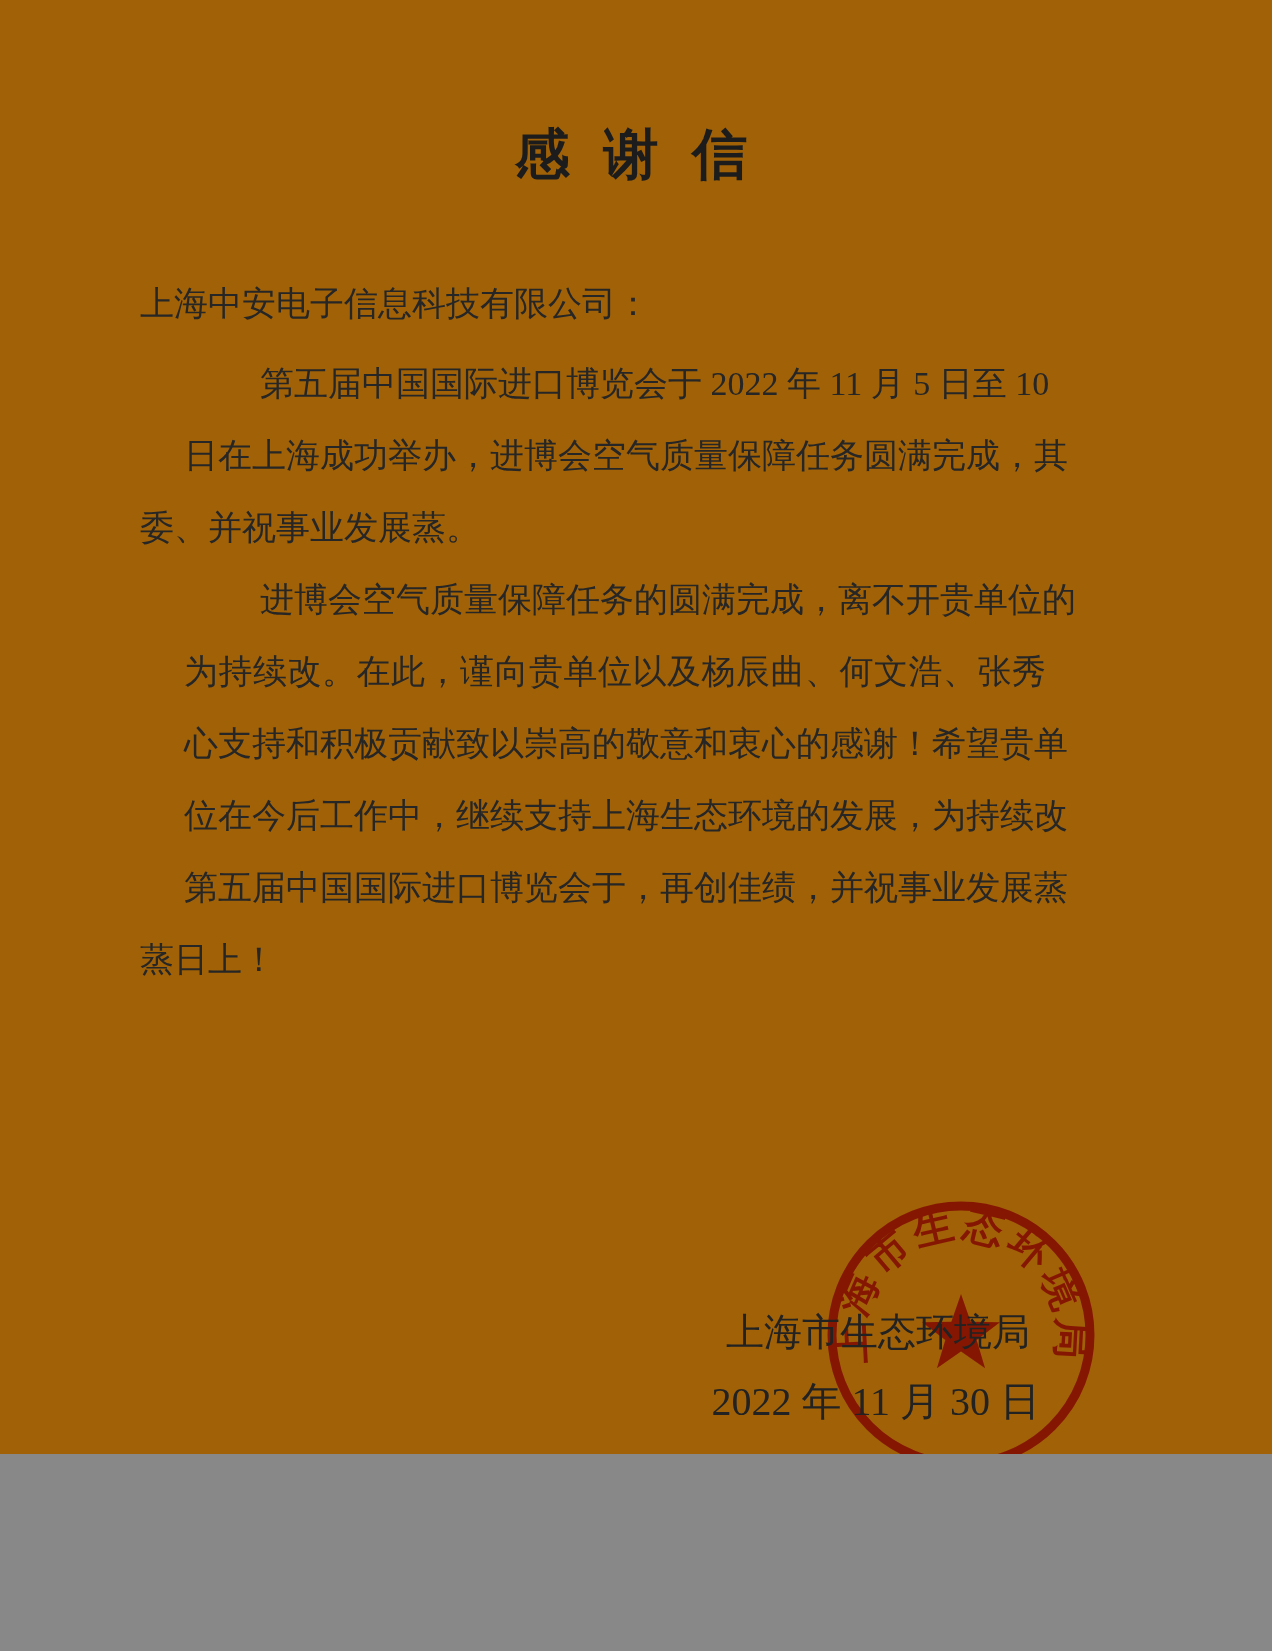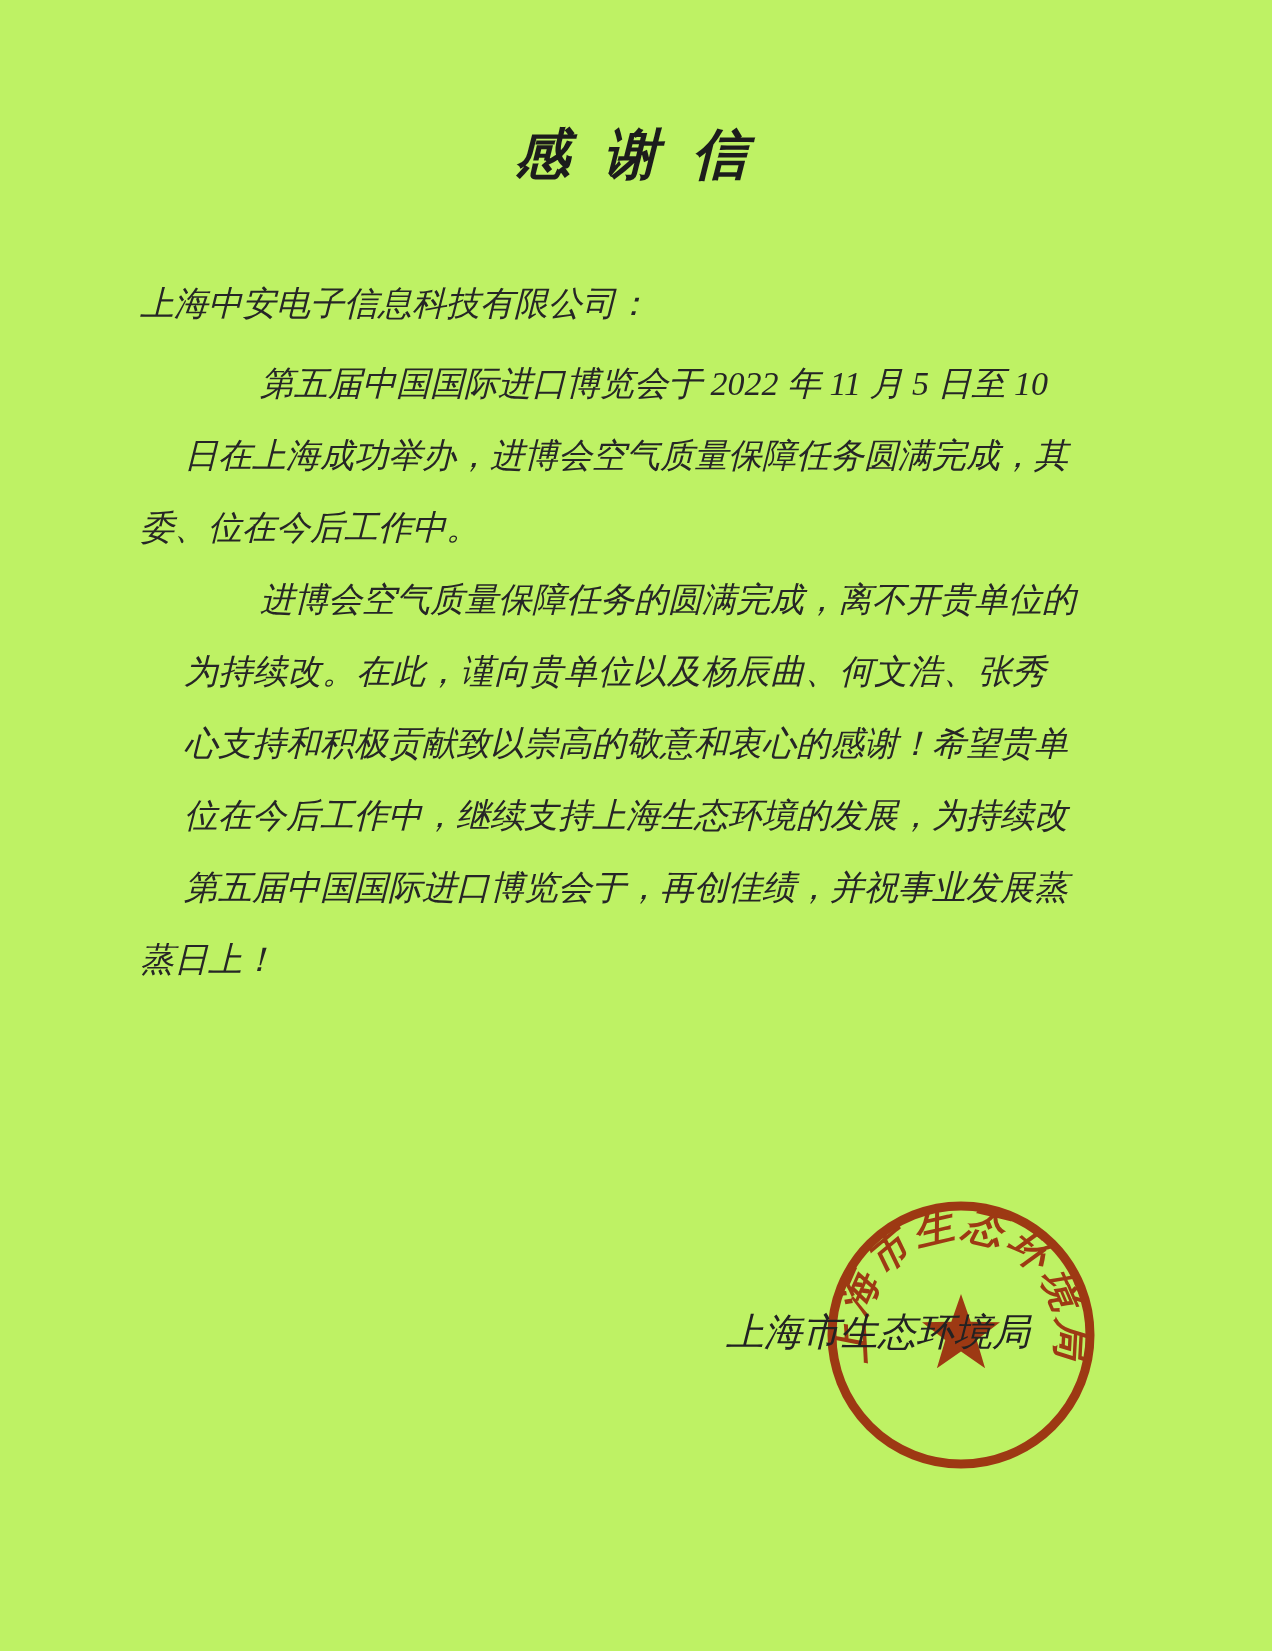--- a/index.html
+++ b/index.html
@@ -3,26 +3,25 @@
 <meta charset="utf-8">
 <style>
   html, body {
     margin: 0;
     padding: 0;
     background: #888;
   }
   .page {
     position: relative;
     width: 1272px;
-    height: 1651px;
-    background: #bef264;
+    height: 1454px;
+    background: #a16207;
     overflow: hidden;
     font-family: "Liberation Serif", "DejaVu Serif", serif;
     color: #262626;
-    font-style: italic;
   }
   .title {
     position: absolute;
     top: 118px;
     left: 0;
     width: 100%;
     text-align: center;
     font-size: 55px;
     font-weight: bold;
     letter-spacing: 10px;
@@ -98,30 +97,31 @@
 <body>
 
 <div class="page">
 
   <div class="title">感 谢 信</div>
 
   <div class="body-block">
     <div class="body-line">上海中安电子信息科技有限公司：</div>
     <div class="body-line jfull indent para-gap">第五届中国国际进口博览会于 2022 年 11 月 5 日至 10</div>
     <div class="body-line jfull">日在上海成功举办，进博会空气质量保障任务圆满完成，其</div>
-    <div class="body-line">委、位在今后工作中。</div>
+    <div class="body-line">委、并祝事业发展蒸。</div>
     <div class="body-line jfull indent">进博会空气质量保障任务的圆满完成，离不开贵单位的</div>
     <div class="body-line jfull">为持续改。在此，谨向贵单位以及杨辰曲、何文浩、张秀</div>
     <div class="body-line jfull">心支持和积极贡献致以崇高的敬意和衷心的感谢！希望贵单</div>
     <div class="body-line jfull">位在今后工作中，继续支持上海生态环境的发展，为持续改</div>
     <div class="body-line jfull">第五届中国国际进口博览会于，再创佳绩，并祝事业发展蒸</div>
     <div class="body-line">蒸日上！</div>
   </div>
 
   <div class="signature">上海市生态环境局</div>
+  <div class="sig-date">2022 年 11 月 30 日</div>
 
   <div class="seal">
     <svg viewBox="0 0 274 274" xmlns="http://www.w3.org/2000/svg">
       <defs>
         <path id="sealArc" d="M 45.8,170.2 A 97 97 0 1 1 228.2,170.2" fill="none"></path>
       </defs>
       <circle cx="137" cy="137" r="129" fill="none" stroke="#d02b1e" stroke-width="9"></circle>
       <polygon points="137,96 146.7,123.7 176,124.3 152.7,142.1 161.1,170.2 137,153.5 112.9,170.2 121.3,142.1 98,124.3 127.3,123.7" fill="#d02b1e"></polygon>
       <text class="seal-text" fill="#d02b1e">
         <textPath href="#sealArc" startOffset="50%" text-anchor="middle">上海市生态环境局</textPath>

